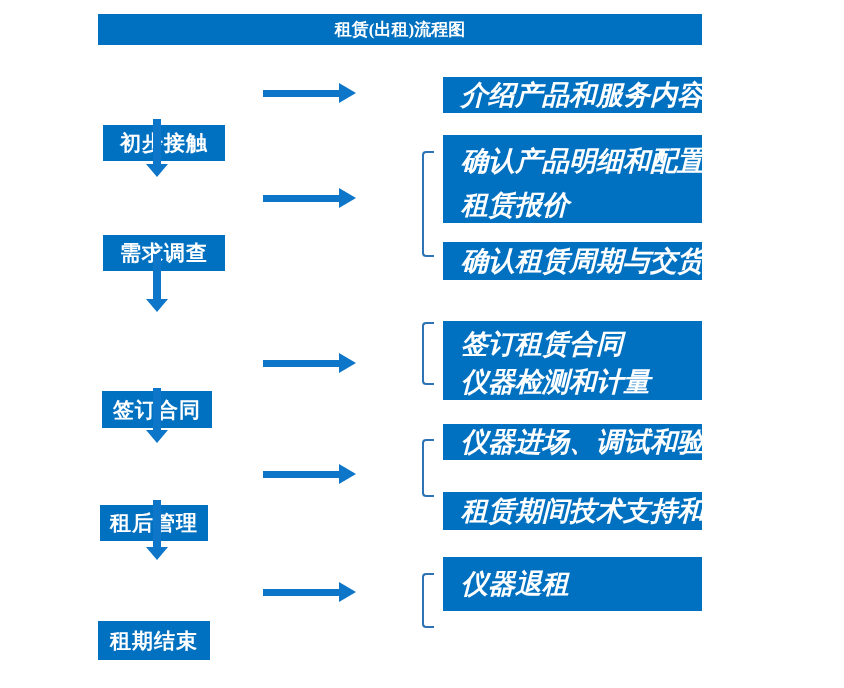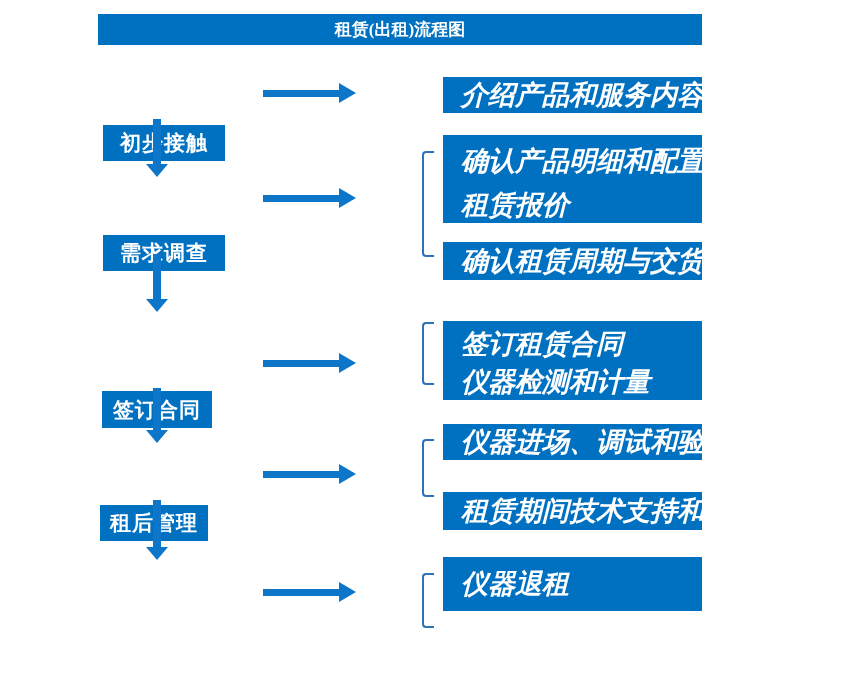--- a/index.html
+++ b/index.html
@@ -77,20 +77,21 @@
 <body>
 
 <div class="canvas">
 
   <div class="box title-bar">租赁(出租)流程图</div>
 
   <div class="box left-box" style="left:103px; top:77px;  width:122px; height:36px;">初步接触</div>
   <div class="box left-box" style="left:103px; top:187px; width:122px; height:36px;">需求调查</div>
   <div class="box left-box" style="left:102px; top:343px; width:110px; height:37px;">签订合同</div>
   <div class="box left-box" style="left:100px; top:457px; width:108px; height:36px;">租后管理</div>
+  <div class="box left-box" style="left:98px;  top:573px; width:112px; height:39px;">租期结束</div>
 
   <div class="v-arrow" style="top:119px; height:58px;">
     <div class="shaft" style="height:45px;"></div>
       <div class="head"></div>
   </div>
   <div class="v-arrow" style="top:254px; height:58px;">
     <div class="shaft" style="height:45px;"></div>
       <div class="head"></div>
   </div>
   <div class="v-arrow" style="top:388px; height:55px;">

